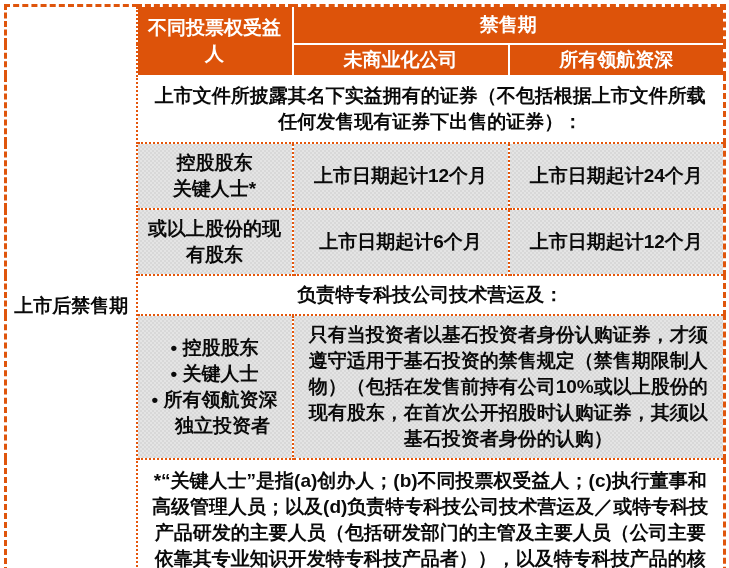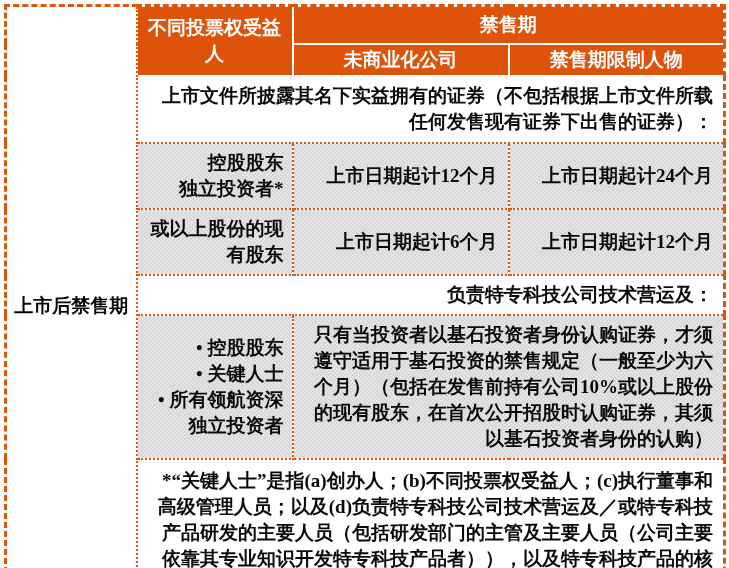--- a/index.html
+++ b/index.html
@@ -50,21 +50,21 @@
     text-align: center;
     vertical-align: middle;
     padding: 2px 2px;
   }
   .grey {
     background-color: #d8d8d8;
     background-image: conic-gradient(#e4e4e4 25%, rgba(0,0,0,0) 0 50%, #e4e4e4 0 75%, rgba(0,0,0,0) 0);
     background-size: 4px 4px;
   }
   .white { background: #ffffff; }
-  .left  { text-align: right; font-family: Liberation Serif, serif; }
+  .left  { text-align: center; }
   .pre   { white-space: pre-wrap; }
   .intro    { vertical-align: middle; padding: 6px 10px; }
   .who      { padding: 6px 8px; }
   .val      { padding: 6px 10px; }
   .rule     { padding: 6px 10px; vertical-align: middle; }
   .footnote { padding: 8px 10px; vertical-align: middle; }
 </style>
 </head>
 <body>
 
@@ -77,44 +77,44 @@
       <col style="width:216px">
     </colgroup>
     <tbody>
       <tr style="height:38px">
         <td class="rowlabel" rowspan="8">上市后禁售期</td>
         <th class="hdr" rowspan="2">不同投票权受益人</th>
         <th class="hdr" colspan="2">禁售期</th>
       </tr>
       <tr style="height:31px">
         <th class="hdr">未商业化公司</th>
-        <th class="hdr">禁售期限制人物</th>
+        <th class="hdr">所有领航资深</th>
       </tr>
       <tr style="height:67px">
         <td class="white left intro" colspan="3">上市文件所披露其名下实益拥有的证券（不包括根据上市文件所载任何发售现有证券下出售的证券）：</td>
       </tr>
       <tr style="height:59px">
         <td class="grey left who pre">控股股东
-独立投资者*</td>
+关键人士*</td>
         <td class="grey left val">上市日期起计12个月</td>
         <td class="grey left val">上市日期起计24个月</td>
       </tr>
       <tr style="height:60px">
         <td class="grey left who">或以上股份的现有股东</td>
         <td class="grey left val">上市日期起计6个月</td>
         <td class="grey left val">上市日期起计12个月</td>
       </tr>
       <tr style="height:40px">
         <td class="white left intro" colspan="3">负责特专科技公司技术营运及：</td>
       </tr>
       <tr style="height:131px">
         <td class="grey left who pre">• 控股股东
 • 关键人士
 • 所有领航资深
    独立投资者</td>
-        <td class="grey left rule" colspan="2">只有当投资者以基石投资者身份认购证券，才须遵守适用于基石投资的禁售规定（一般至少为六个月）（包括在发售前持有公司10%或以上股份的现有股东，在首次公开招股时认购证券，其须以基石投资者身份的认购）</td>
+        <td class="grey left rule" colspan="2">只有当投资者以基石投资者身份认购证券，才须遵守适用于基石投资的禁售规定（禁售期限制人物）（包括在发售前持有公司10%或以上股份的现有股东，在首次公开招股时认购证券，其须以基石投资者身份的认购）</td>
       </tr>
       <tr style="height:132px">
         <td class="white left footnote" colspan="3">*“关键人士”是指(a)创办人；(b)不同投票权受益人；(c)执行董事和高级管理人员；以及(d)负责特专科技公司技术营运及／或特专科技产品研发的主要人员（包括研发部门的主管及主要人员（公司主要依靠其专业知识开发特专科技产品者）），以及特专科技产品的核心技术的主要开发人。</td>
       </tr>
     </tbody>
   </table>
 </div>
 
 </body></html>

